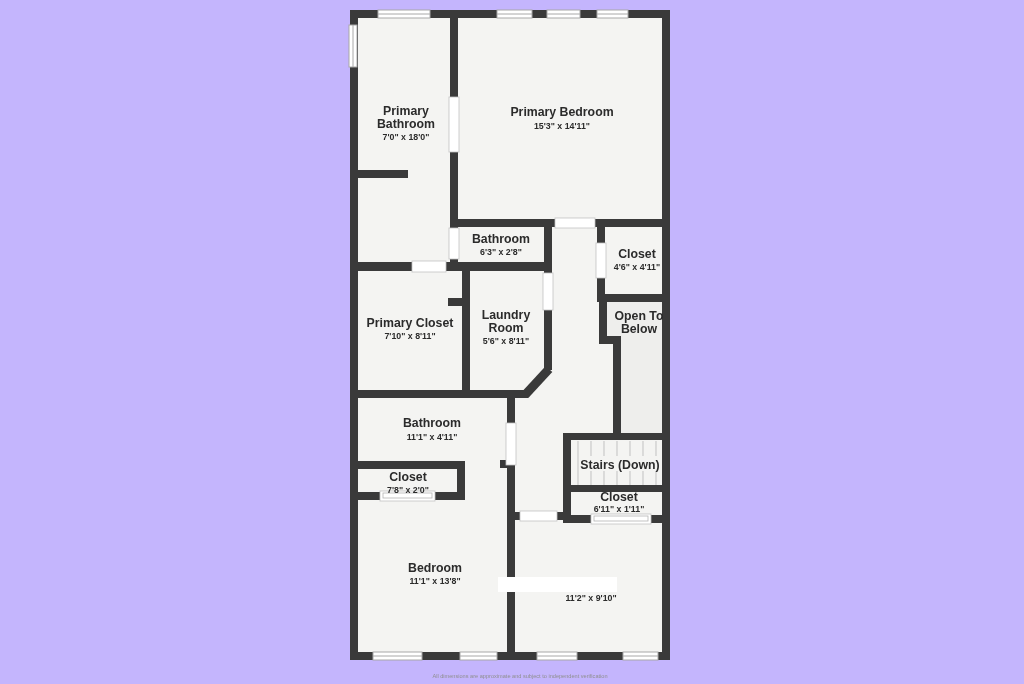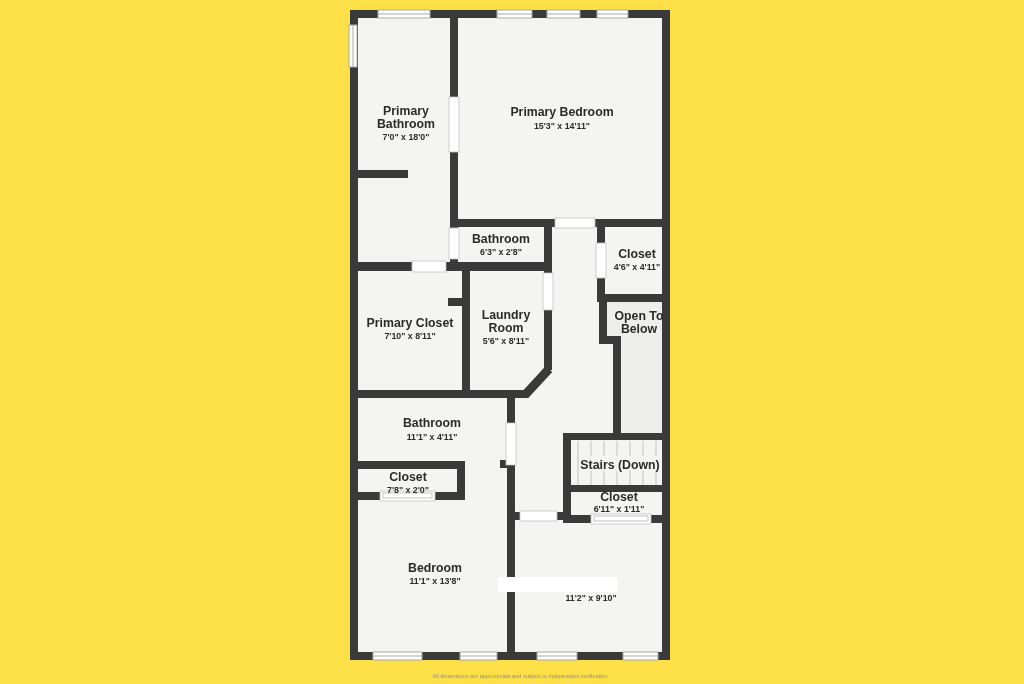--- a/index.html
+++ b/index.html
@@ -1,16 +1,16 @@
 <!DOCTYPE html>
 <html><head>
 <meta charset="utf-8">
 <style>
   html,body{margin:0;padding:0;background:#ffffff;}
-  .page{position:relative;width:1024px;height:684px;background:#fde047;overflow:hidden;
+  .page{position:relative;width:1024px;height:684px;background:#c4b5fd;overflow:hidden;
         font-family:"Liberation Sans",sans-serif;}
   svg{position:absolute;left:0;top:0;}
   .wall{fill:#3a3a3a;}
   .floor{fill:#f4f4f2;}
   .openbelow{fill:#eeeeec;}
   .win{fill:#ffffff;stroke:#a8a8a8;stroke-width:1;}
   .winline{stroke:#a8a8a8;stroke-width:1;}
   .door{fill:#ffffff;stroke:#c2c2c2;stroke-width:0.8;}
   .panel{fill:#ffffff;stroke:#b5b5b5;stroke-width:0.8;}
   .tread{stroke:#c9c9c9;stroke-width:1.2;}

